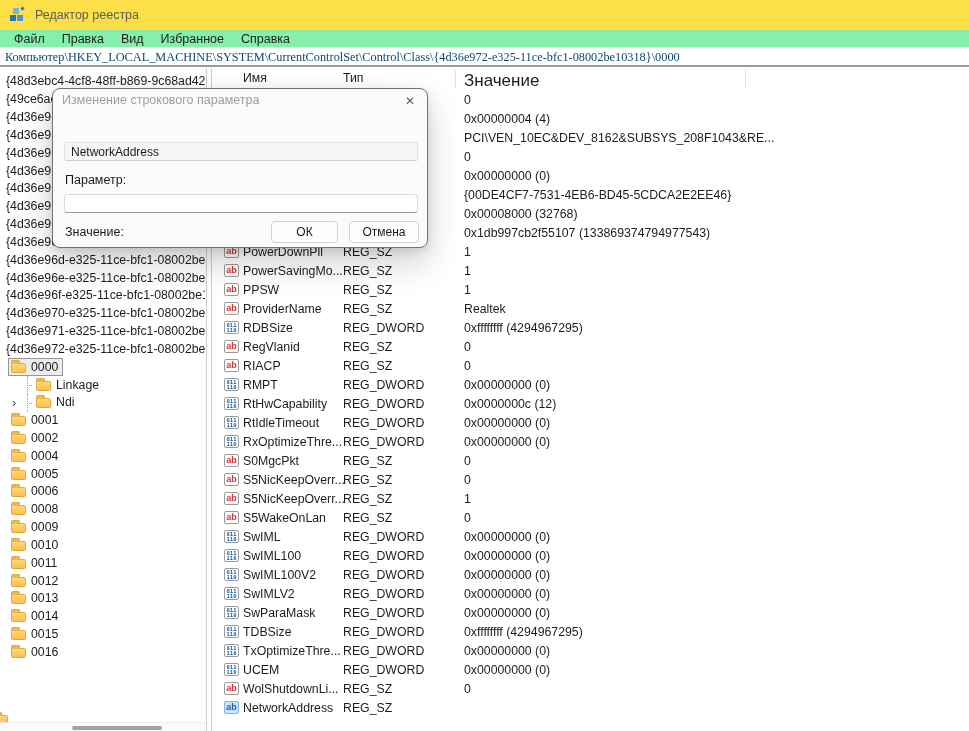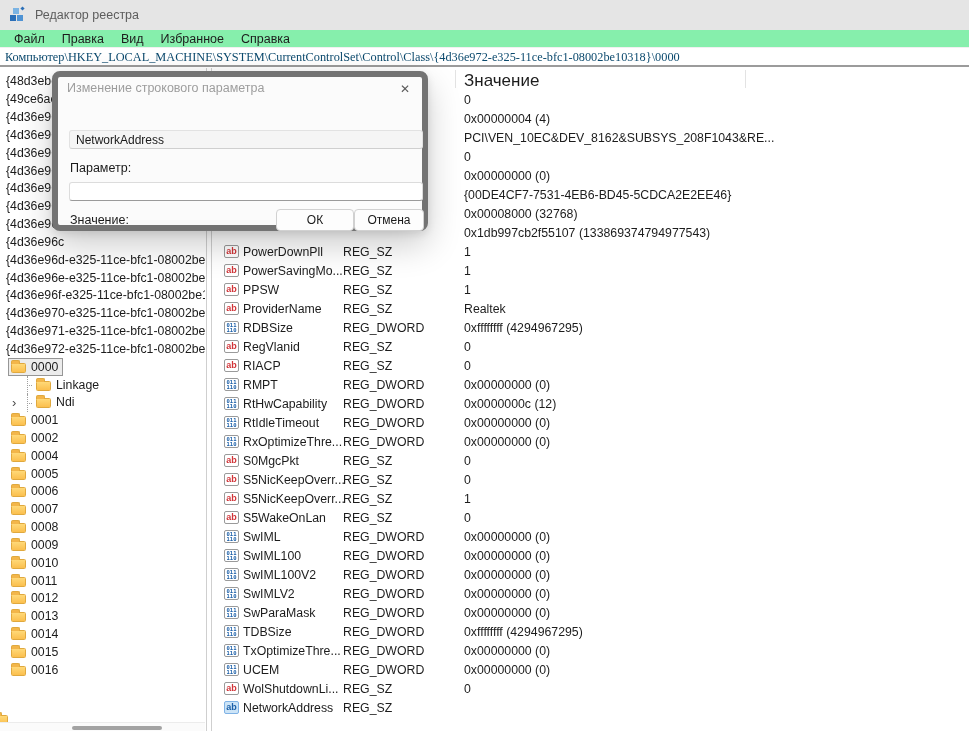--- a/index.html
+++ b/index.html
@@ -1,19 +1,19 @@
 <!DOCTYPE html>
 <html><head>
 <meta charset="utf-8">
 <style>
   html,body{margin:0;padding:0;background:#fff;}
   .window{position:relative;width:969px;height:731px;overflow:hidden;background:#fff;
           font-family:"Liberation Sans","DejaVu Sans",sans-serif;color:#1c1c1c;}
   
-  .titlebar{position:absolute;left:0;top:0;width:100%;height:30px;background:#e5e5e5;
+  .titlebar{position:absolute;left:0;top:0;width:100%;height:30px;background:#fde047;
             display:flex;align-items:center;}
   .reg-icon{position:relative;width:16px;height:16px;margin:0 10px 0 9px;flex:0 0 auto;}
   .reg-icon i{position:absolute;display:block;}
   .reg-icon .c1{left:1px;top:8px;width:6px;height:6px;background:#2a6fb8;}
   .reg-icon .c2{left:8px;top:8px;width:6px;height:6px;background:#4f93d4;}
   .reg-icon .c3{left:4px;top:1px;width:6px;height:6px;background:#7ab3e3;}
   .reg-icon .c4{left:12px;top:0;width:3px;height:3px;background:#2a6fb8;transform:rotate(45deg);}
   .title-text{font-size:12.5px;color:#5d5d5d;}
   
   .menubar{position:absolute;left:0;top:30px;width:100%;height:18px;background:#86efac;
@@ -74,37 +74,37 @@
          background:#fff;border:1px solid #9a9a9a;border-radius:2px;
          display:flex;flex-direction:column;align-items:center;justify-content:center;}
   .ricon.reg-sz{color:#d13438;}
   .ricon.reg-sz::before{content:"ab";font-size:9px;font-weight:bold;line-height:9px;}
   .ricon.reg-sz-new{background:#cce4f7;border-color:#7fb2e5;color:#1b5fa8;}
   .ricon.reg-sz-new::before{content:"ab";font-size:9px;font-weight:bold;line-height:9px;}
   .ricon.reg-dword{color:#1b5fa8;font-family:"DejaVu Sans Mono",monospace;}
   .ricon.reg-dword::before{content:"011";font-size:5.5px;line-height:5px;font-weight:bold;}
   .ricon.reg-dword::after{content:"110";font-size:5.5px;line-height:5px;font-weight:bold;}
   
-  .dialog{position:absolute;left:52px;top:71px;width:376px;height:160px;background:#fbfbfb;
-          border:6px solid #737373;border-radius:8px;z-index:50;box-sizing:border-box;
+  .dialog{position:absolute;left:52px;top:88px;width:376px;height:160px;background:#fbfbfb;
+          border:1px solid #737373;border-radius:8px;z-index:50;box-sizing:border-box;
           box-shadow:0 14px 34px rgba(0,0,0,.20),0 3px 8px rgba(0,0,0,.10);}
   .dlg-title{position:absolute;left:9px;top:4px;font-size:12.5px;color:#9d9d9d;}
   .dlg-close{position:absolute;right:8px;top:3px;width:18px;height:18px;display:flex;
              align-items:center;justify-content:center;font-size:12px;color:#5a5a5a;cursor:default;}
   .dlg-close::before{content:"✕";}
   .dlg-label{position:absolute;left:12px;font-size:12.5px;color:#1a1a1a;margin-top:48px;}
   .lbl-param{top:36px;} .lbl-value{top:88px;}
   .dlg-input{position:absolute;left:11px;width:354px;height:19px;box-sizing:border-box;
              font-size:12px;font-family:inherit;padding:0 6px;border-radius:3px;color:#1a1a1a;}
   .inp-param{top:53px;background:#f5f5f5;border:1px solid #e2e2e2;border-bottom-color:#cfcfcf;}
   .inp-value{top:105px;background:#fff;border:1px solid #dcdcdc;border-bottom:1px solid #9a9a9a;}
   .dlg-btn{position:absolute;top:132px;height:22px;box-sizing:border-box;background:#fdfdfd;
            border:1px solid #d1d1d1;border-radius:4px;font-size:12px;font-family:inherit;
            color:#1a1a1a;display:flex;align-items:center;justify-content:center;cursor:default;}
-  .btn-ok{left:218px;width:78px;}
+  .btn-ok{left:218px;width:67px;}
   .btn-cancel{left:296px;width:70px;}
 </style>
 </head>
 <body>
 
 <div class="window">
 
   <div class="titlebar">
     <span class="reg-icon">
       <i class="c3"></i>
@@ -250,26 +250,20 @@
         <div class="t-row t-key">
           <span class="t-inner">
             <span class="folder"></span>
             <span class="t-label">0005</span>
           </span>
         </div>
         <div class="t-row t-key">
           <span class="t-inner">
             <span class="folder"></span>
             <span class="t-label">0006</span>
-          </span>
-        </div>
-        <div class="t-row t-key">
-          <span class="t-inner">
-            <span class="folder"></span>
-            <span class="t-label">0007</span>
           </span>
         </div>
         <div class="t-row t-key">
           <span class="t-inner">
             <span class="folder"></span>
             <span class="t-label">0008</span>
           </span>
         </div>
         <div class="t-row t-key">
           <span class="t-inner">

